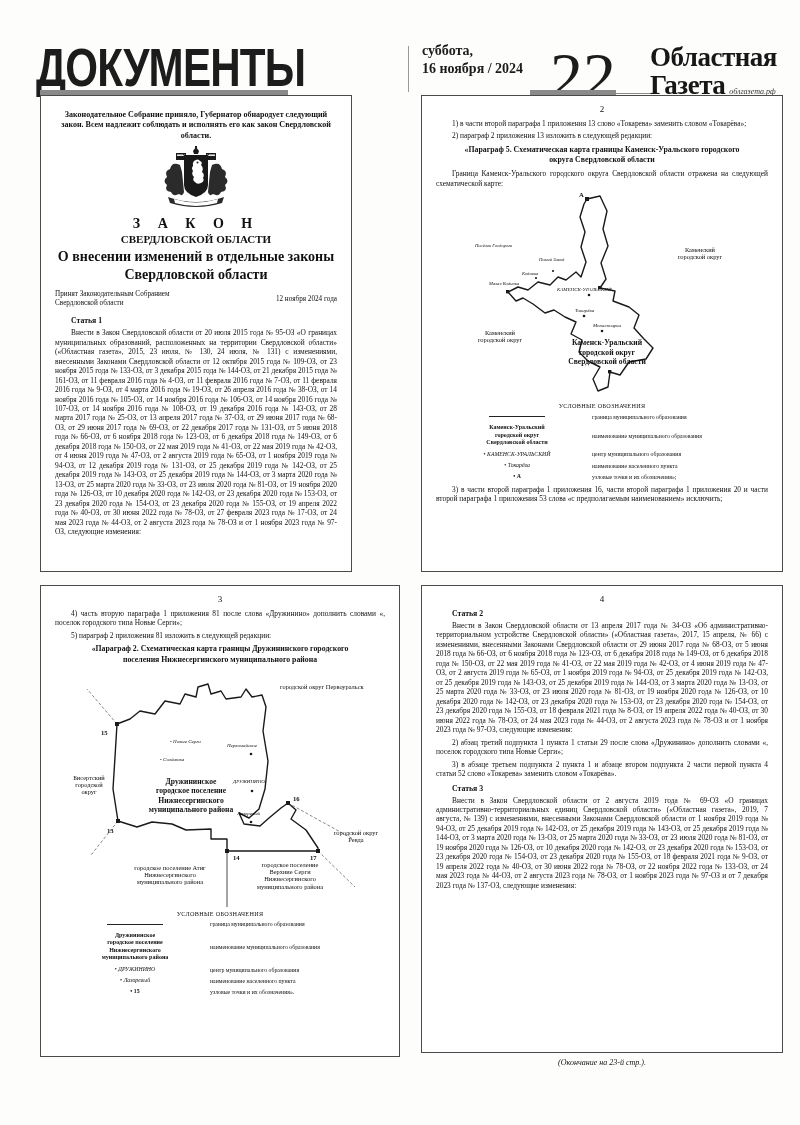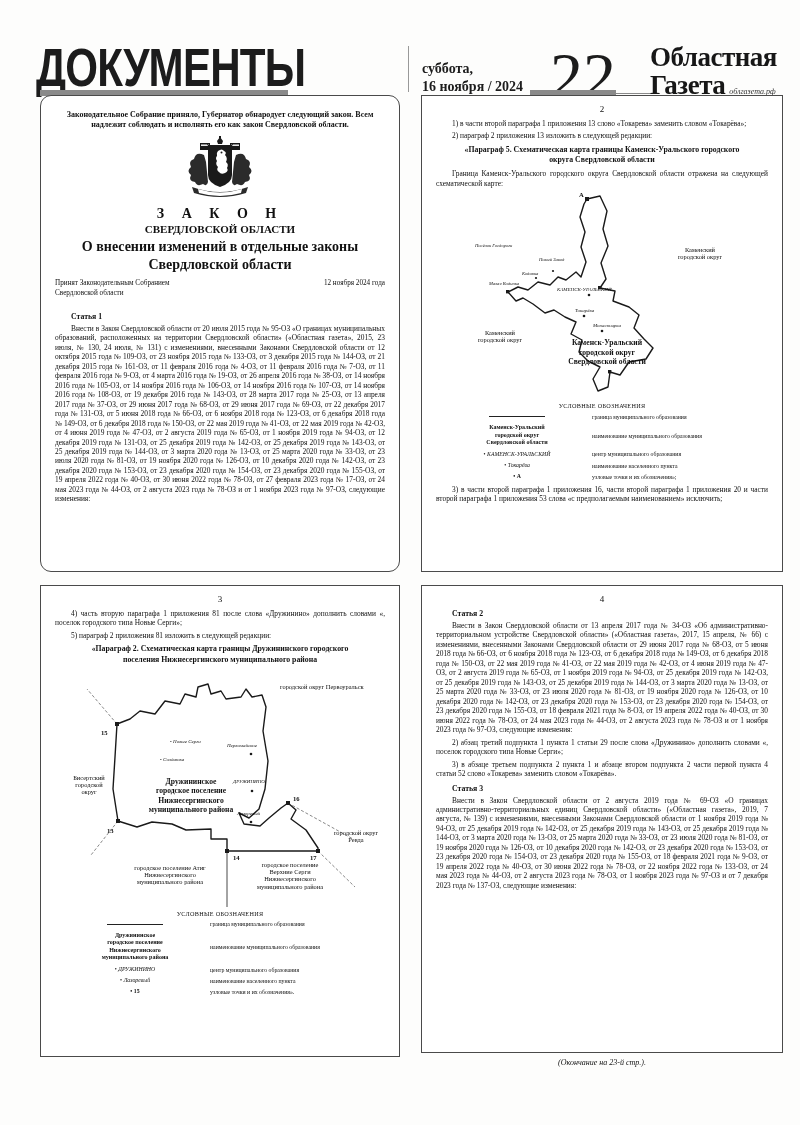--- a/index.html
+++ b/index.html
@@ -10,44 +10,44 @@
   }
   
   .masthead{position:absolute;left:0;top:0;width:800px;height:100px;}
   .doc-title{
     position:absolute;left:36px;top:36px;font-family:"Liberation Sans",sans-serif;
     font-weight:700;font-size:54px;letter-spacing:-1px;color:#1c1c1c;
     transform:scaleX(.78);transform-origin:left center;white-space:nowrap;
   }
   .doc-title-bar{position:absolute;left:40px;top:90px;width:248px;height:6px;background:#8a8a8a;}
   .head-divider{position:absolute;left:408px;top:46px;width:1px;height:46px;background:#999;}
-  .date-block{position:absolute;left:422px;top:60px;font-weight:700;font-size:14px;line-height:1.25;color:#1c1c1c;}
+  .date-block{position:absolute;left:422px;top:42px;font-weight:700;font-size:14px;line-height:1.25;color:#1c1c1c;}
   .page-no{position:absolute;left:528px;top:38px;width:110px;text-align:center;font-size:66px;font-weight:400;color:#1c1c1c;}
   .page-no-bar{position:absolute;left:530px;top:90px;width:86px;height:6px;background:#8a8a8a;}
   .page-no-line{position:absolute;left:616px;top:93px;width:42px;height:1px;background:#8a8a8a;}
   .logo{position:absolute;left:650px;top:44px;font-weight:700;font-size:27px;line-height:1.02;color:#171717;letter-spacing:-0.5px;}
   .logo .site{font-size:8px;font-weight:400;font-style:italic;letter-spacing:0;margin-left:4px;color:#333;}
   
   .box{position:absolute;background:#fff;border:1px solid #4a4a4a;box-sizing:border-box;padding:8px 14px;}
-  #box1{left:40px;top:95px;width:360px;height:477px;border-radius:11px;}
+  #box1{left:40px;top:95px;width:312px;height:477px;}
   #box2{left:421px;top:95px;width:362px;height:477px;}
   #box3{left:40px;top:585px;width:360px;height:472px;}
   #box4{left:421px;top:585px;width:362px;height:468px;}
   .pgnum{text-align:center;font-size:9px;margin:0 0 5px 0;}
   p.body, .body-p{font-size:7.4px;line-height:1.28;text-align:justify;margin:0 0 3px 0;}
   .indent{text-indent:16px;}
   .heading-center{font-weight:700;font-size:7.8px;text-align:center;margin:4px 18px 4px 18px;line-height:1.3;}
   .art-head{font-weight:700;font-size:7.8px;margin:5px 0 3px 0;text-indent:16px;}
   
   .law-intro{font-weight:700;font-size:8px;text-align:center;margin:6px 6px 4px 6px;line-height:1.3;}
   .emblem-wrap{text-align:center;margin:4px 0 2px 0;}
   .law-word{font-weight:700;font-size:14px;letter-spacing:7px;text-align:center;margin:3px 0 1px 0;}
   .law-region{font-weight:700;font-size:11px;text-align:center;margin:0 0 3px 0;}
   .law-name{font-weight:700;font-size:14px;text-align:center;white-space:pre-line;line-height:1.3;margin:0 0 5px 0;}
-  .adopted-row{display:flex;justify-content:space-between;align-items:flex-start;font-size:7.2px;margin:2px 0 14px 0;}
+  .adopted-row{display:flex;justify-content:space-between;align-items:center;font-size:7.2px;margin:2px 0 8px 0;}
   .adopted-left{white-space:pre-line;line-height:1.3;}
   
   .map-wrap{position:relative;margin:2px auto;}
   #map2{width:330px;height:208px;}
   #map3{width:332px;height:238px;}
   .map-wrap svg{position:absolute;left:0;top:0;}
   .mlabel{position:absolute;font-size:5px;line-height:1.15;color:#111;white-space:pre-line;}
   .mlabel.it{font-style:italic;}
   .mlabel.sm{font-size:4.6px;}
   .mlabel.reg{font-size:6.4px;text-align:center;}

